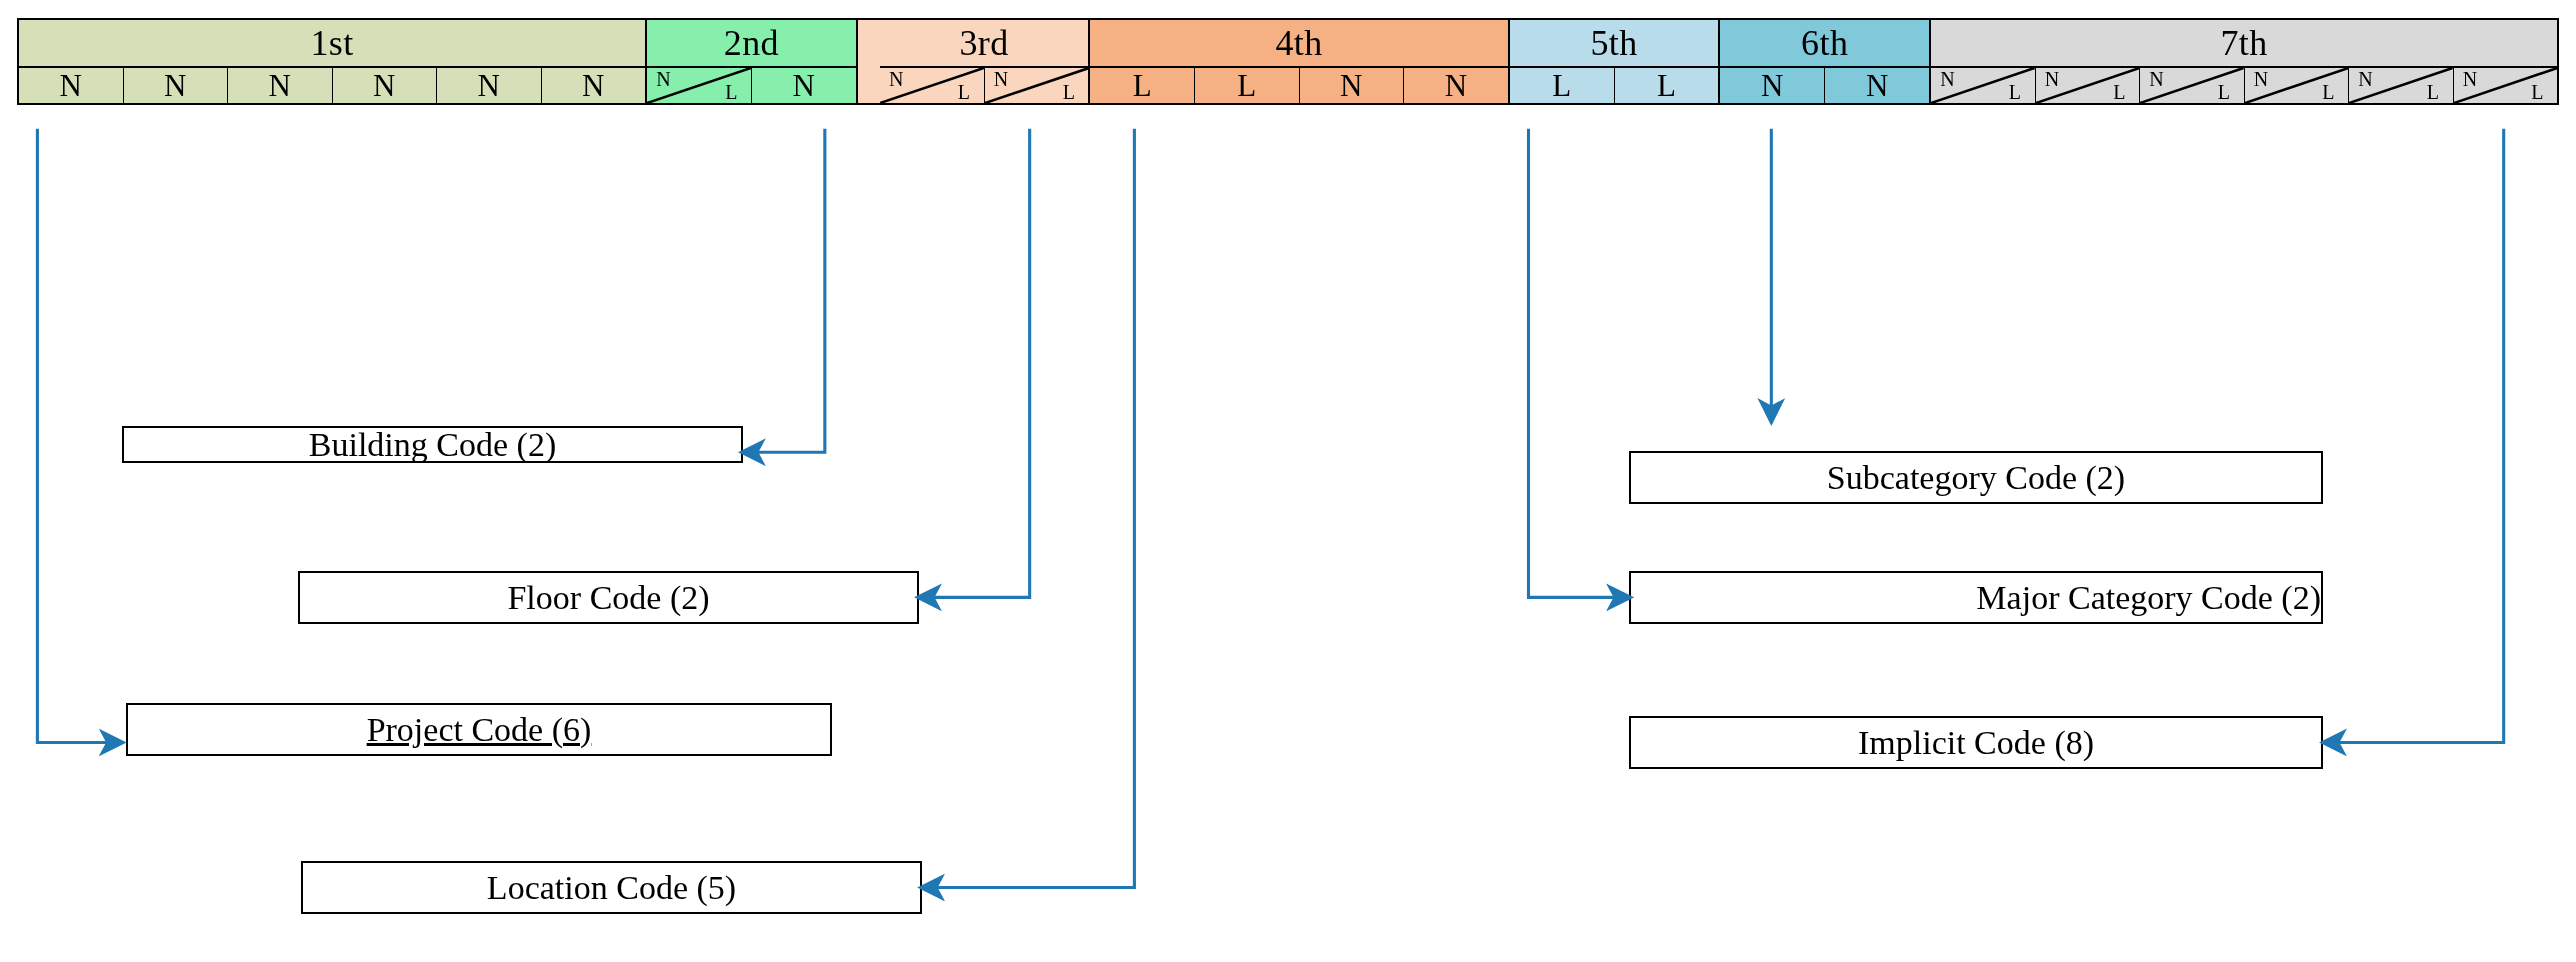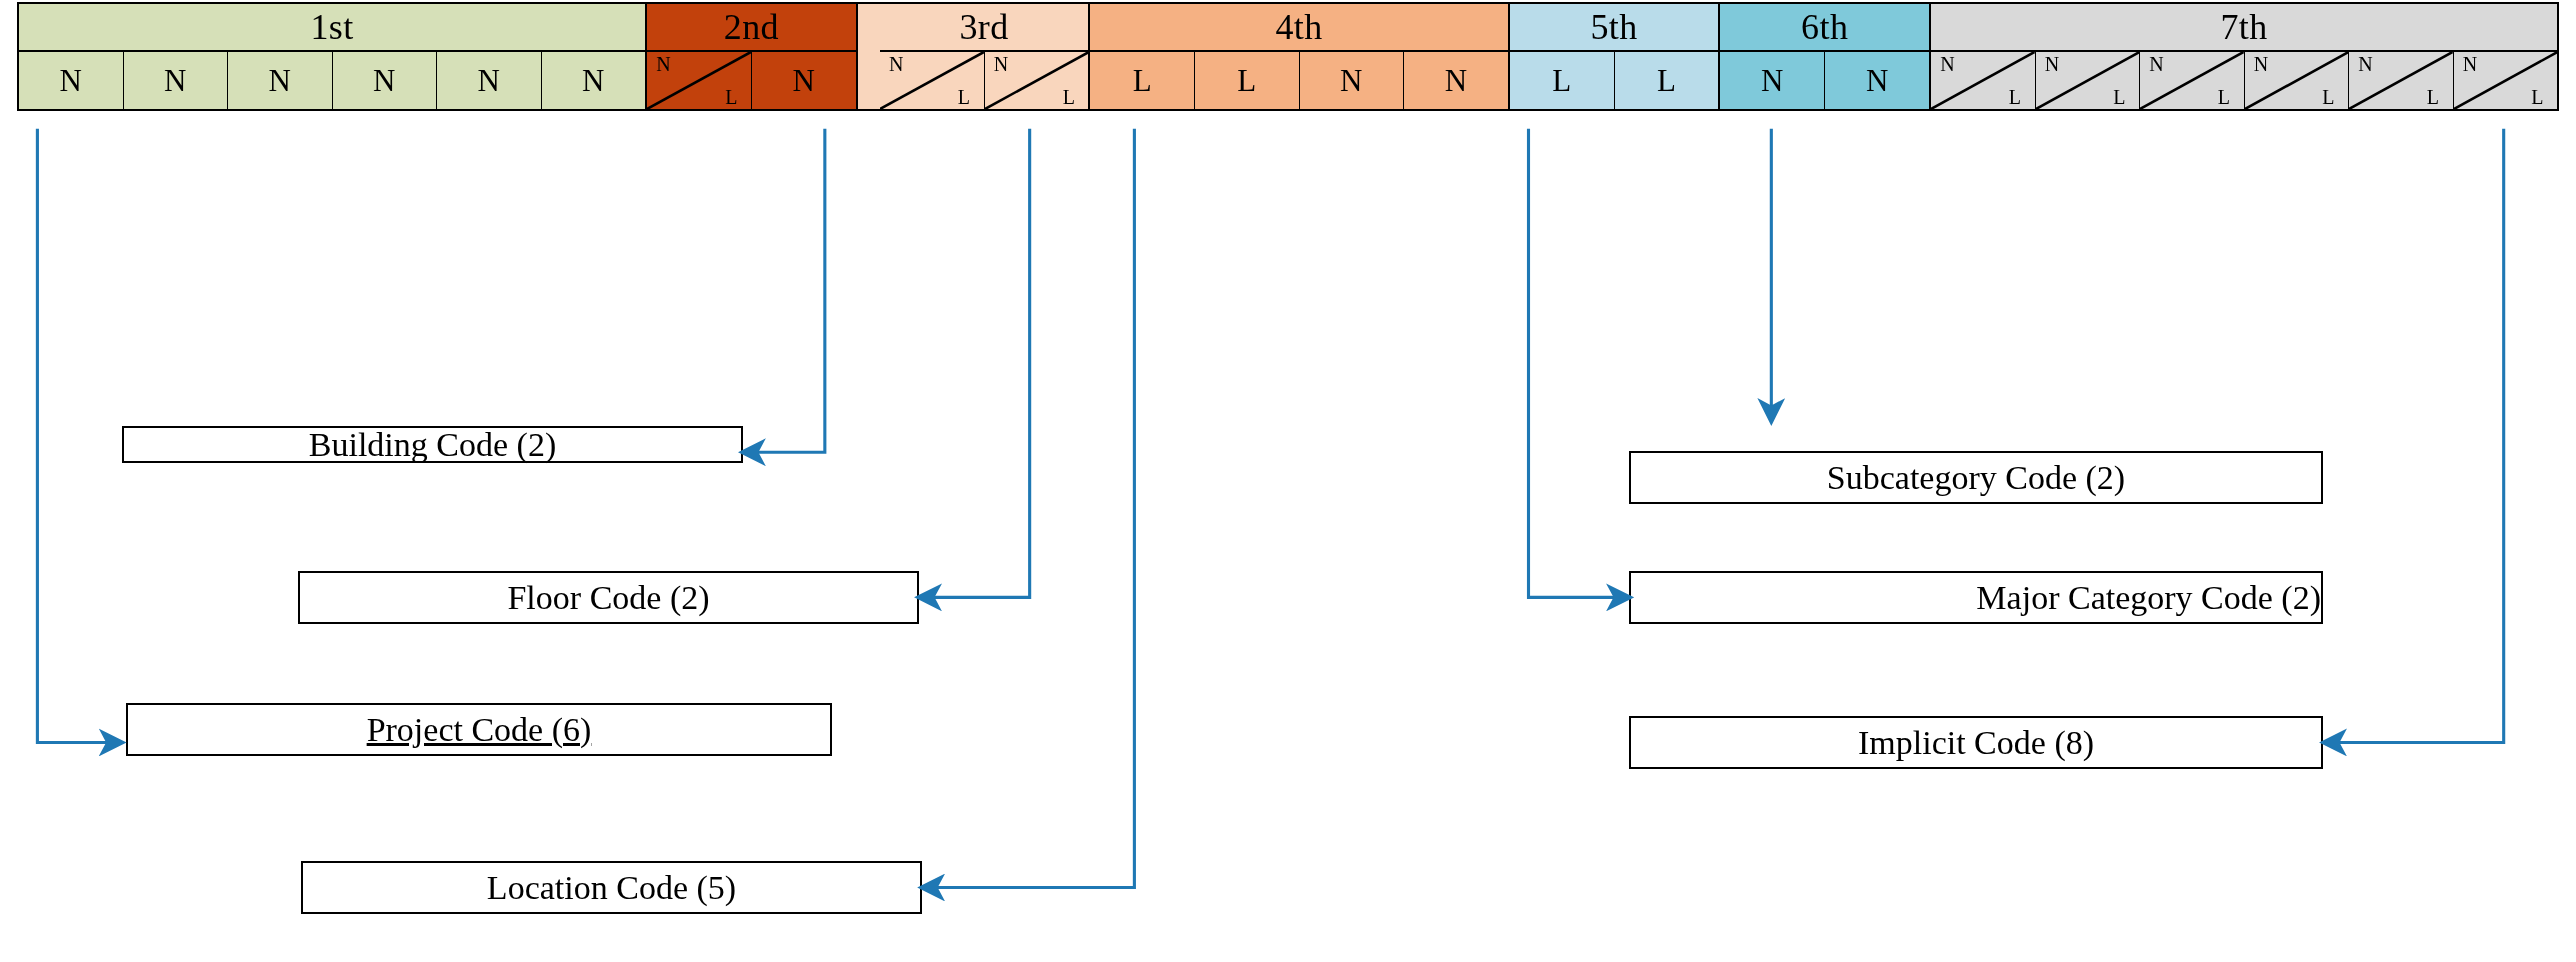--- a/index.html
+++ b/index.html
@@ -2,21 +2,21 @@
 <html style="font-size:12.4px"><head>
 <meta charset="utf-8">
 <style>
   html,body{margin:0;padding:0;background:#fff;}
   body{width:2576px;height:962px;position:relative;
        font-family:"Liberation Serif",serif;color:#000;}
 
   #stage{position:absolute;left:0;top:0;width:2576px;height:962px;}
 
   
-  #codebar{position:absolute;left:17px;top:2px;width:2542px;height:109px;
+  #codebar{position:absolute;left:17px;top:18px;width:2542px;height:87px;
            display:flex;border:2.3px solid #000;box-sizing:border-box;text-align:center;}
   .seg{display:flex;flex-direction:column;box-sizing:border-box;
        border-right:2.3px solid #000;}
   .seg:last-child{border-right:none;}
   .seg-head{height:48px;display:flex;align-items:center;justify-content:center;
             font-size:36px;line-height:1;border-bottom:2.3px solid #000;
             box-sizing:border-box;letter-spacing:0.4px;}
   .seg-cells{flex:1;display:flex;}
   .cell{flex:1;position:relative;box-sizing:border-box;
         border-right:1.6px solid #000;overflow:hidden;}
@@ -58,21 +58,21 @@
             <span class="c-plain">N</span>
           </div>
           <div class="cell">
             <span class="c-plain">N</span>
           </div>
           <div class="cell">
             <span class="c-plain">N</span>
           </div>
         </div>
       </div>
-      <div class="seg" style="flex: 2 0 0px; background: #c2410c;">
+      <div class="seg" style="flex: 2 0 0px; background: #86efac;">
         <div class="seg-head">2nd</div>
         <div class="seg-cells">
           <div class="cell">
             <svg class="diag" viewBox="0 0 100 100" preserveAspectRatio="none">
               <line x1="0" y1="100" x2="100" y2="0" stroke="#000" stroke-width="2.6" vector-effect="non-scaling-stroke"></line>
             </svg>
             <span class="c-n">N</span>
             <span class="c-l">L</span>
           </div>
           <div class="cell">

